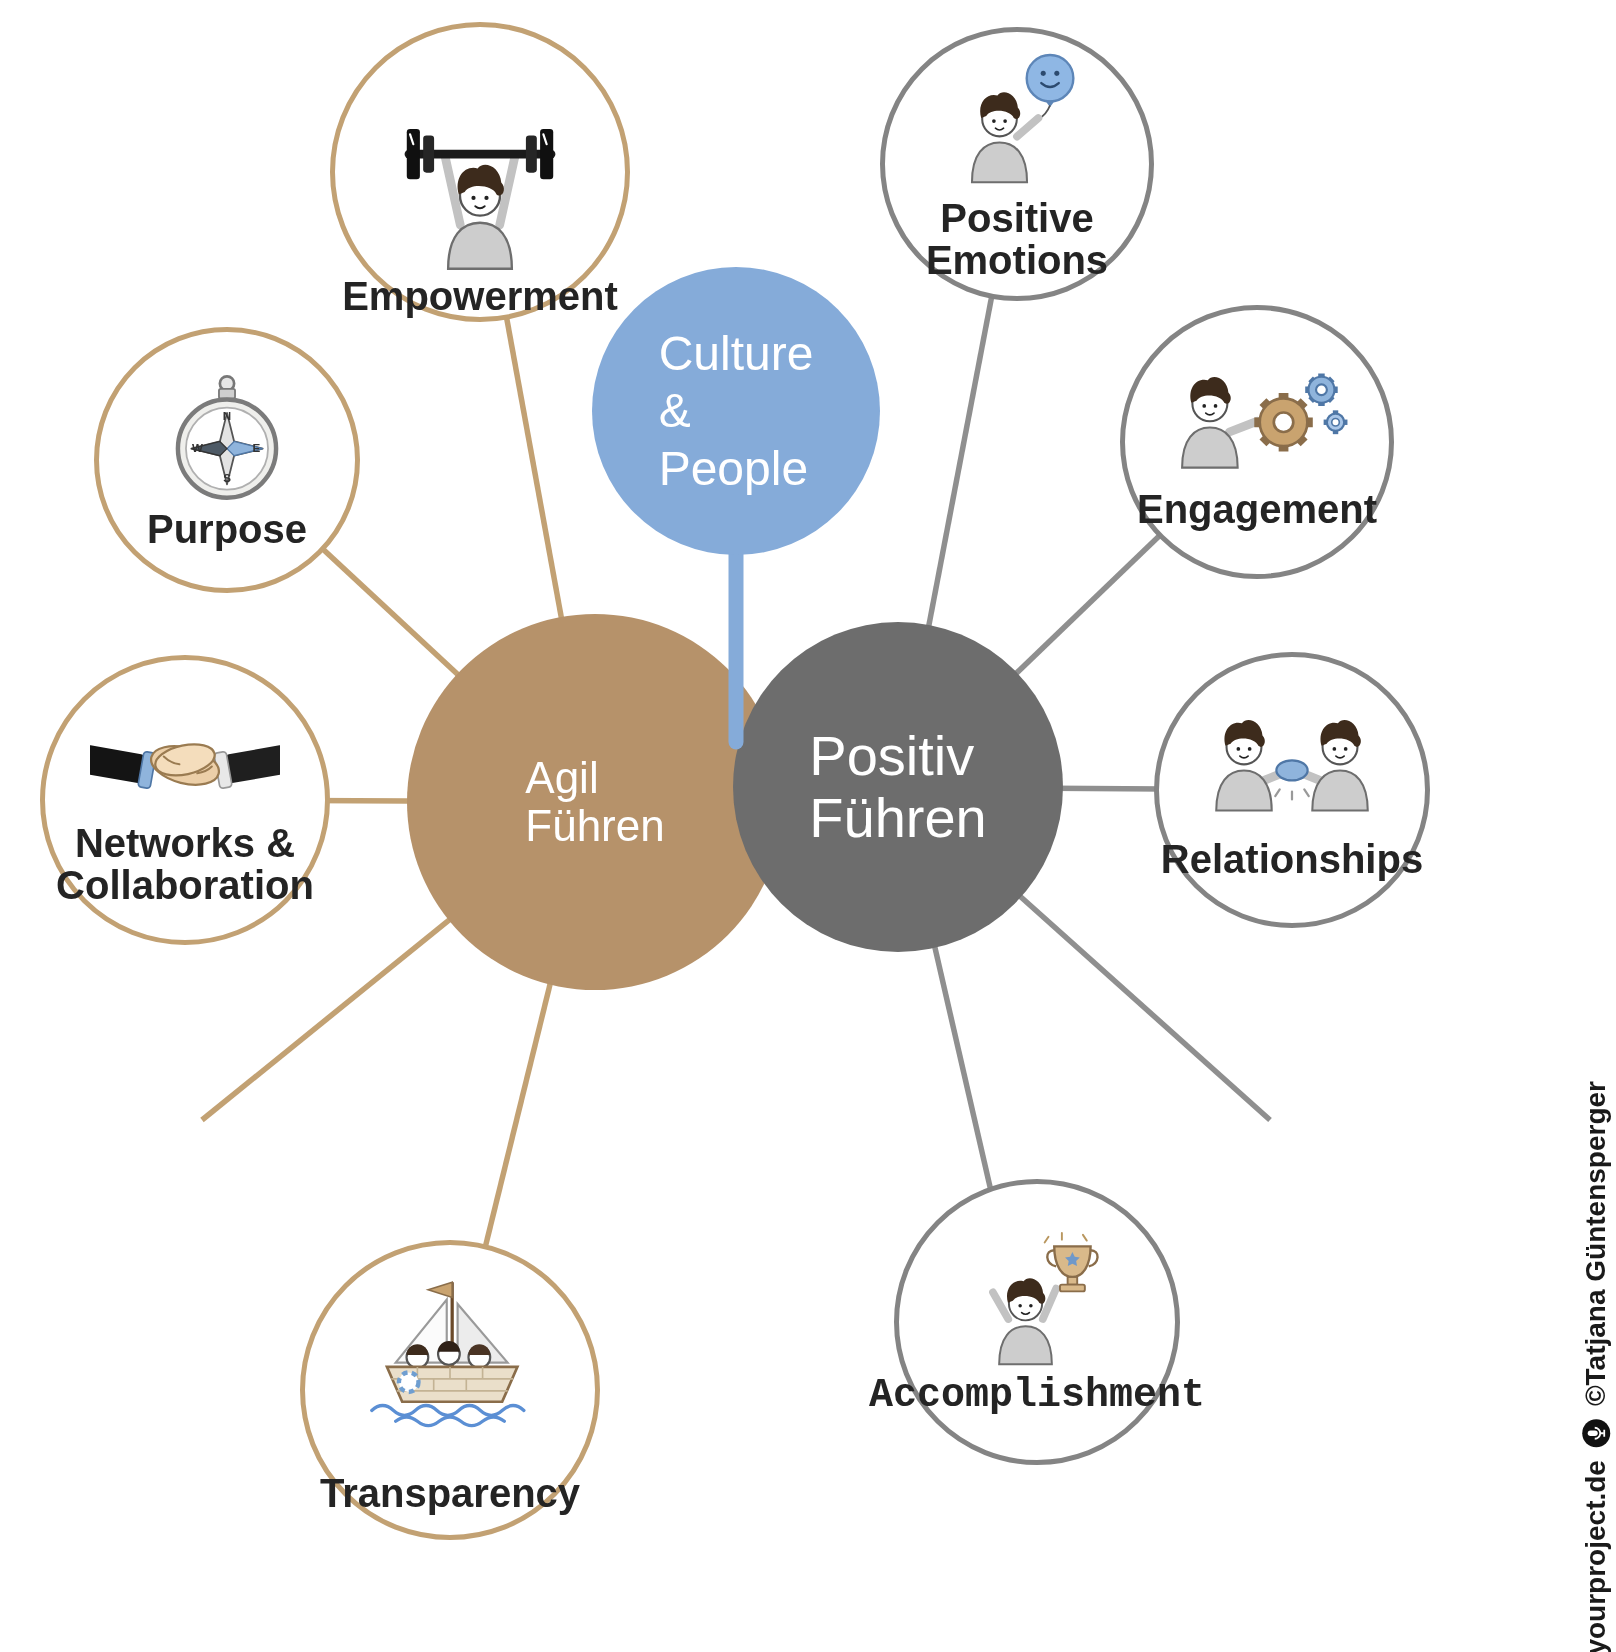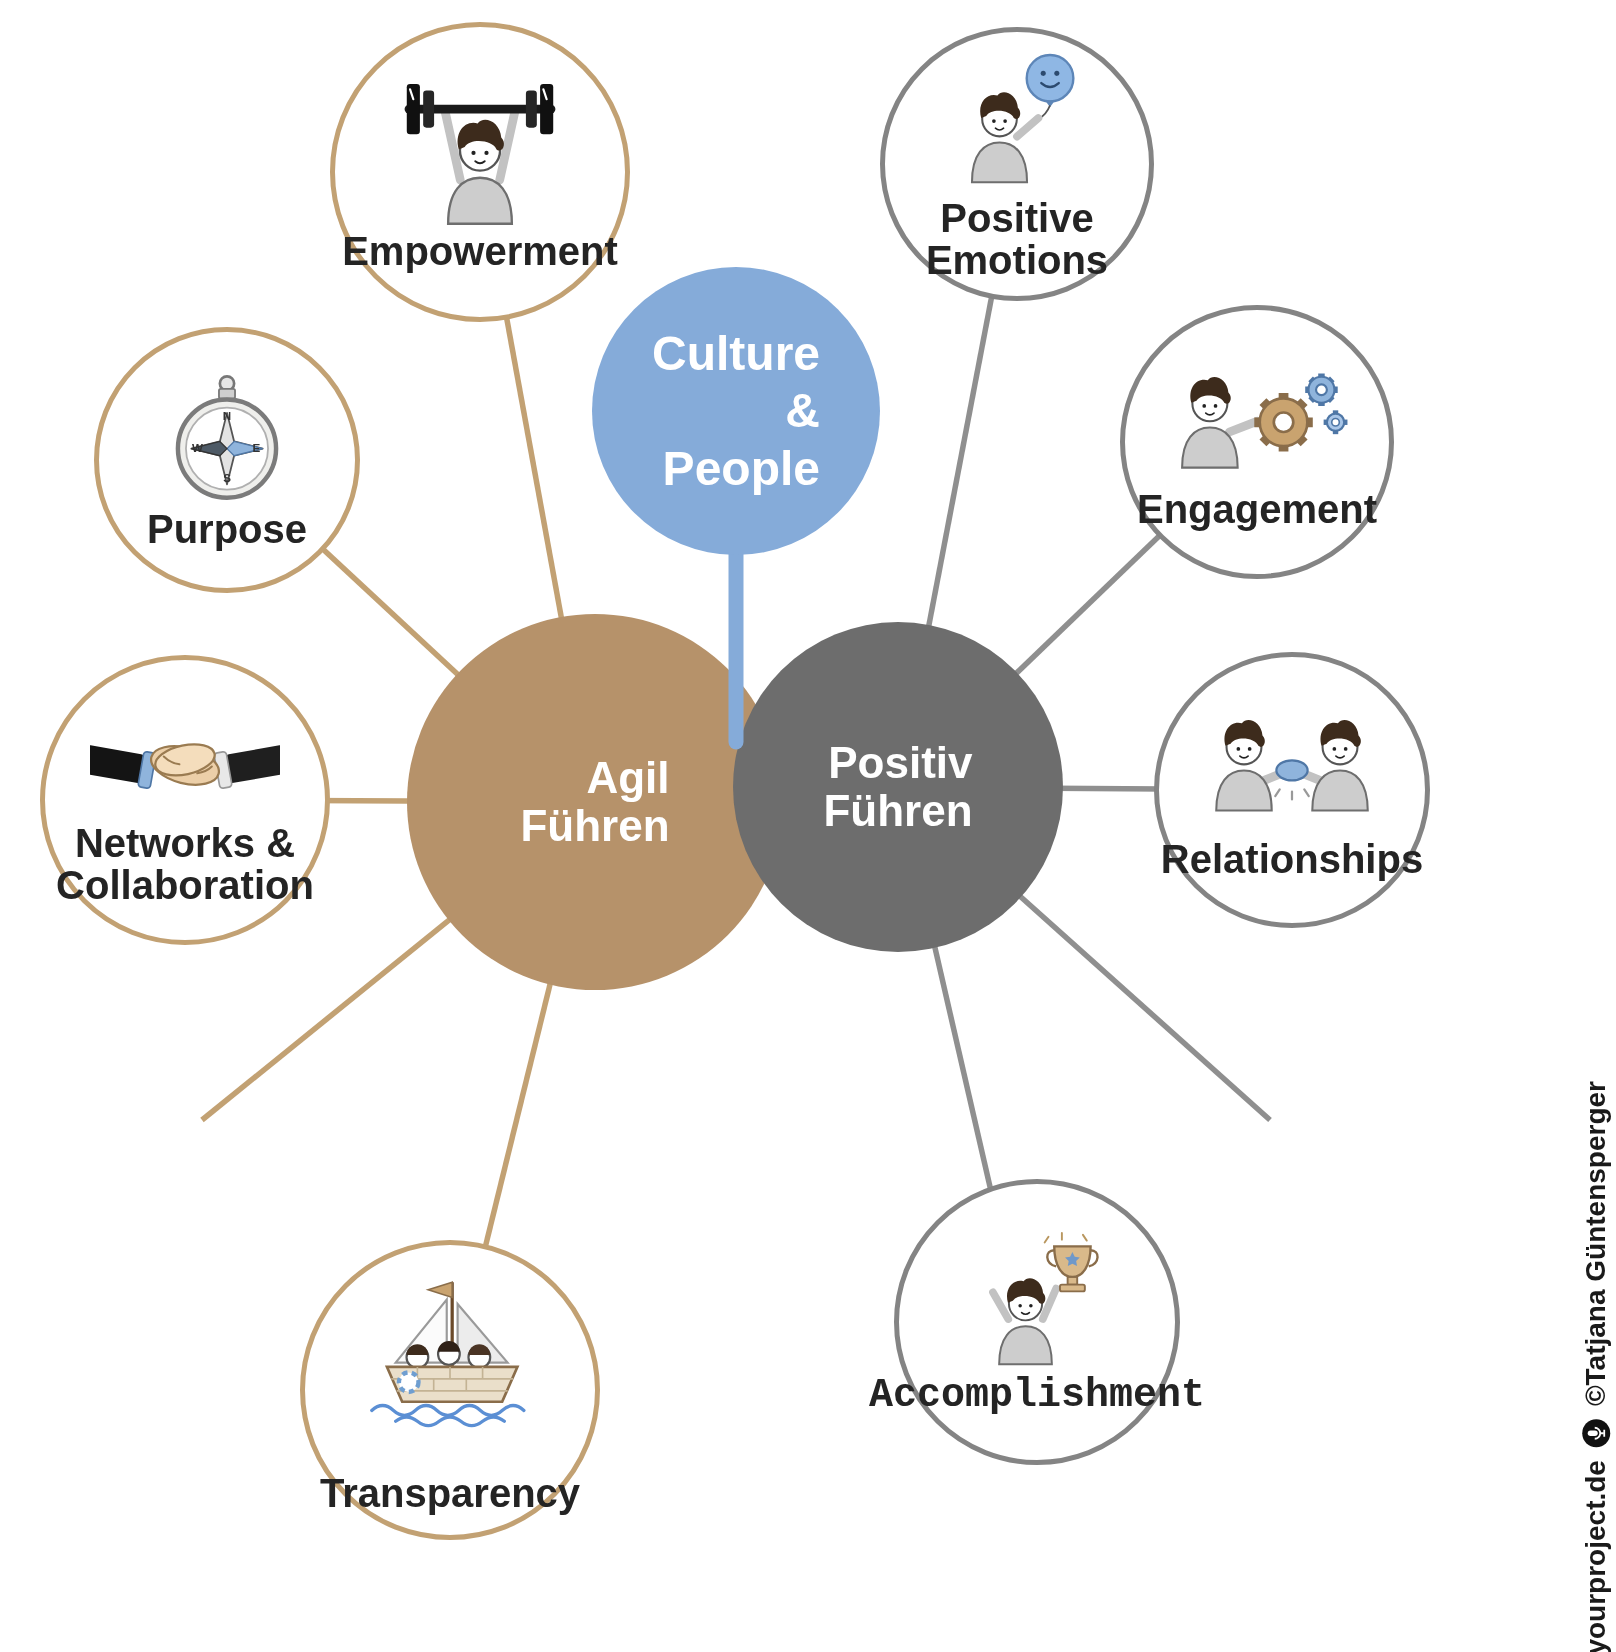--- a/index.html
+++ b/index.html
@@ -16,30 +16,30 @@
          flex-direction:column; align-items:center; justify-content:center; z-index:1; }
   .sat.agil    { border:5px solid #c2a173; }
   .sat.positiv { border:5px solid #848484; }
   .sat-icon { line-height:0; }
   .sat-icon svg { display:block; }
   .sat-label { font-weight:bold; font-size:40px; color:#242424; text-align:center;
                white-space:pre-line; line-height:1.05; margin-top:4px; width:max-content; }
 
   .hub { position:absolute; border-radius:50%; display:flex; align-items:center;
          justify-content:center; z-index:2; }
-  .hub-label { color:#ffffff; font-weight:bold; text-align:right; white-space:pre-line; line-height:1.1; }
+  .hub-label { color:#ffffff; font-weight:normal; text-align:left; white-space:pre-line; line-height:1.1; }
 
   #hub-agil    { left:407px; top:614px; width:376px; height:376px; background:#b6926a; }
   #hub-agil .hub-label { font-size:44px; }
   #hub-positiv { left:733px; top:622px; width:330px; height:330px; background:#6d6d6d; }
-  #hub-positiv .hub-label { font-size:44px; }
+  #hub-positiv .hub-label { font-size:56px; }
   #center-node { left:592px; top:267px; width:288px; height:288px; background:#85abd9; z-index:4; }
   #center-node .hub-label { font-size:48px; line-height:1.2; }
 
-  #sat-empowerment       { left:330px;  top:22px;   width:300px; height:300px; }
+  #sat-empowerment       { left:330px;  top:22px;   width:300px; height:300px;justify-content:flex-end; }
   #sat-purpose           { left:94px;   top:327px;  width:266px; height:266px; }
   #sat-networks          { left:40px;   top:655px;  width:290px; height:290px; }
   #sat-experimentation   { left:65px;   top:983px;  width:274px; height:274px; }
   #sat-transparency      { left:300px;  top:1240px; width:300px; height:300px;gap:38px; }
   #sat-positive-emotions { left:880px;  top:27px;   width:274px; height:274px; }
   #sat-engagement        { left:1120px; top:305px;  width:274px; height:274px; }
   #sat-relationships     { left:1154px; top:652px;  width:276px; height:276px; }
   #sat-meaning           { left:1130px; top:980px;  width:280px; height:280px; }
   #sat-accomplishment    { left:894px;  top:1179px; width:286px; height:286px;font-family:Liberation Mono, monospace; }
 

